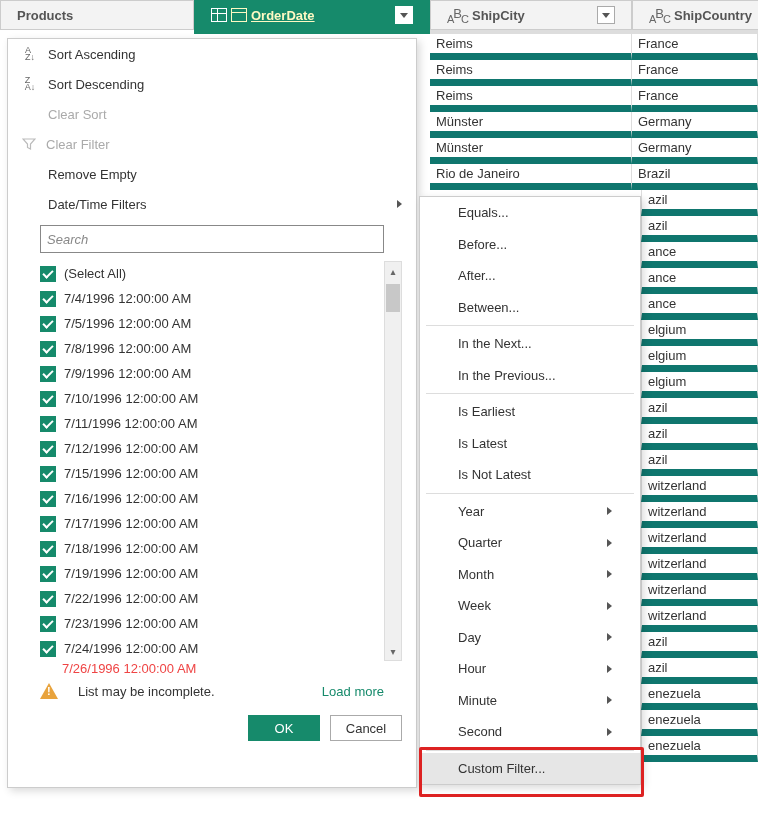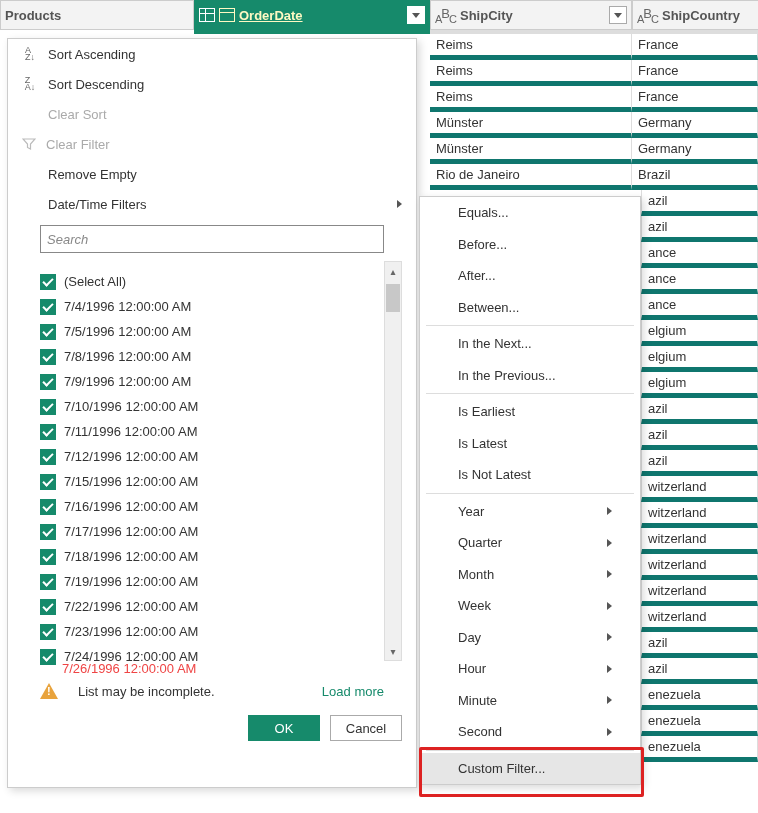--- a/index.html
+++ b/index.html
@@ -1,49 +1,49 @@
 <!DOCTYPE html>
 <html><head>
 <meta charset="utf-8">
 <style>
   * { box-sizing: border-box; margin: 0; padding: 0; font-family: "Segoe UI", Arial, sans-serif; font-size: 13px; }
   body { background: #fff; width: 758px; height: 813px; position: relative; overflow: hidden; color: #333; }
 
   
   .col-headers { display: flex; position: absolute; top: 0; left: 0; right: 0; height: 30px; }
-  .col-header { border: 1px solid #ccc; display: flex; align-items: center; height: 30px; background: #f3f3f3; padding: 0 4px; color: #555; gap: 4px; }
+  .col-header { border: 1px solid #ccc; display: flex; align-items: center; height: 30px; background: #f3f3f3; padding: 0 16px; color: #555; gap: 4px; }
   .col-header.active { background: #168a6b; color: #fef9c3; border-color: #168a6b; text-decoration: underline; }
   .col-header.active .type-icon,
   .col-header.active .table-ic { filter: brightness(4); }
   .col-header .name { flex: 1; font-weight: 600; }
   .drop-btn { width: 18px; height: 18px; border: 1px solid #aaa; background: #fff; display: flex; align-items: center; justify-content: center; }
   .col-header.active .drop-btn { background: #fff; border-color: #fff; }
   .tri-down { width:0;height:0;border-left:4px solid transparent;border-right:4px solid transparent;border-top:5px solid #555; }
   .active-bar { height: 4px; background: #168a6b; position: absolute; top: 30px; }
 
   
   .grid-row { position: absolute; display: flex; height: 26px; align-items: center; }
-  .cell { border-right: 1px solid #ddd; border-bottom: 5px solid #0f766e; height: 26px; display: flex; align-items: center; padding: 0 6px; overflow: hidden; white-space: nowrap; }
+  .cell { border-right: 1px solid #ddd; border-bottom: 7px solid #0f766e; height: 26px; display: flex; align-items: center; padding: 0 6px; overflow: hidden; white-space: nowrap; }
   .grid-row.partial .cell { border-left: 1px solid #ddd; }
 
   
   .panel { position: absolute; left: 7px; top: 38px; width: 410px; height: 750px; background: #fff; border: 1px solid #ccc; box-shadow: 3px 3px 8px rgba(0,0,0,0.15); }
   .menu-item { display:flex; align-items:center; height:30px; padding:0 14px; gap:10px; color:#333; }
   .menu-item.disabled { color:#aaa; }
   .submenu-arrow { width:0;height:0;border-top:4px solid transparent;border-bottom:4px solid transparent;border-left:5px solid #555; }
   .sort-ic { width:16px; height:16px; display:flex; flex-direction:column; align-items:center; justify-content:center; font-size:9px; color:#666; line-height:7px; }
   .funnel-ic { width:14px; height:14px; }
   .funnel-ic svg { display:block; }
 
   .search-box { margin: 6px 32px 8px 32px; height: 28px; border:1px solid #888; display:flex; align-items:center; padding:0 6px; font-style:italic; color:#888; }
   .checklist { margin: 0 14px 0 32px; height: 400px; position: relative; }
   .check-scroll { position:absolute; right:0; top:0; width:18px; height:100%; background:#f0f0f0; border:1px solid #ddd; display:flex; flex-direction:column; align-items:center; }
   .scroll-up, .scroll-down { width:100%; height:18px; display:flex; align-items:center; justify-content:center; color:#666; font-size:10px; }
   .scroll-thumb { width:14px; height:28px; background:#c8c8c8; margin-top:4px; }
-  .check-items { position:absolute; left:0; right:20px; top:8px; height:100%; overflow:hidden; }
+  .check-items { position:absolute; left:0; right:20px; top:0; height:100%; overflow:hidden; }
   .check-row { display:flex; align-items:center; height:25px; gap:8px; }
   .chk { width:16px; height:16px; background:#168a6b; display:flex; align-items:center; justify-content:center; }
   .chk::after { content:''; width:4px; height:8px; border:solid #fff; border-width:0 2px 2px 0; transform:rotate(45deg); margin-bottom:2px; }
   .faded { color:#ef4444; }
 
   .warn-row { display:flex; align-items:center; padding:10px 32px; gap:20px; }
   .warn-ic { width:0;height:0;border-left:9px solid transparent;border-right:9px solid transparent;border-bottom:16px solid #e8a33d; position:relative; }
   .warn-ic::after { content:'!'; position:absolute; left:-2px; top:2px; color:#fff; font-weight:bold; font-size:11px; }
   .loadmore { color:#168a6b; margin-left:auto; }
 

